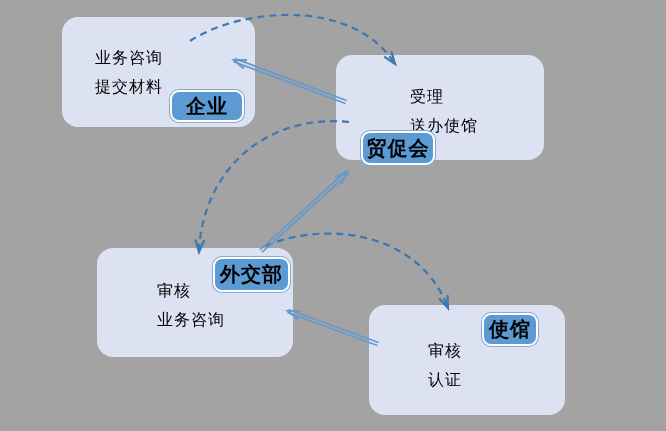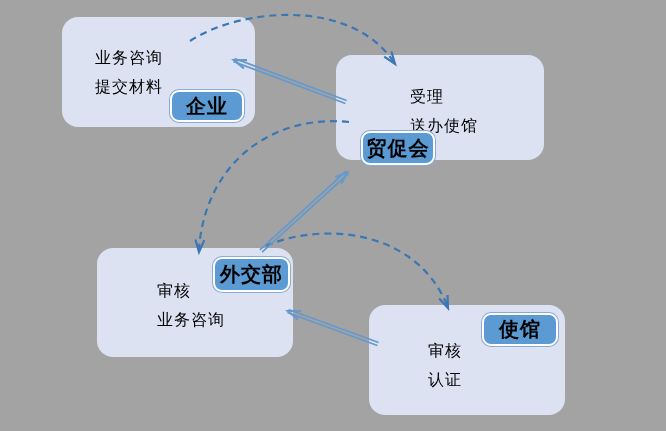--- a/index.html
+++ b/index.html
@@ -79,21 +79,21 @@
       <div>业务咨询</div>
     </div>
     <div class="badge" style="left:116px; top:9px; width:77px; height:35px;">外交部</div>
   </div>
 
   <div class="node" style="left:369px; top:305px; width:196px; height:110px;">
     <div class="node-text" style="left:59px; top:31px;">
       <div>审核</div>
       <div>认证</div>
     </div>
-    <div class="badge" style="left:113px; top:8px; width:76px; height:33px;">使馆</div>
+    <div class="badge" style="left:113px; top:8px; width:56px; height:33px;">使馆</div>
   </div>
 
   <svg class="arrows" viewBox="0 0 666 431" xmlns="http://www.w3.org/2000/svg">
 
     <g>
       <path class="dash" d="M190,41 C240,8 350,-2 393,61"></path>
       <path class="dash-head" d="M384.2,56.7 L395,64 L391.4,51.5"></path>
     </g>
 
     <g>

